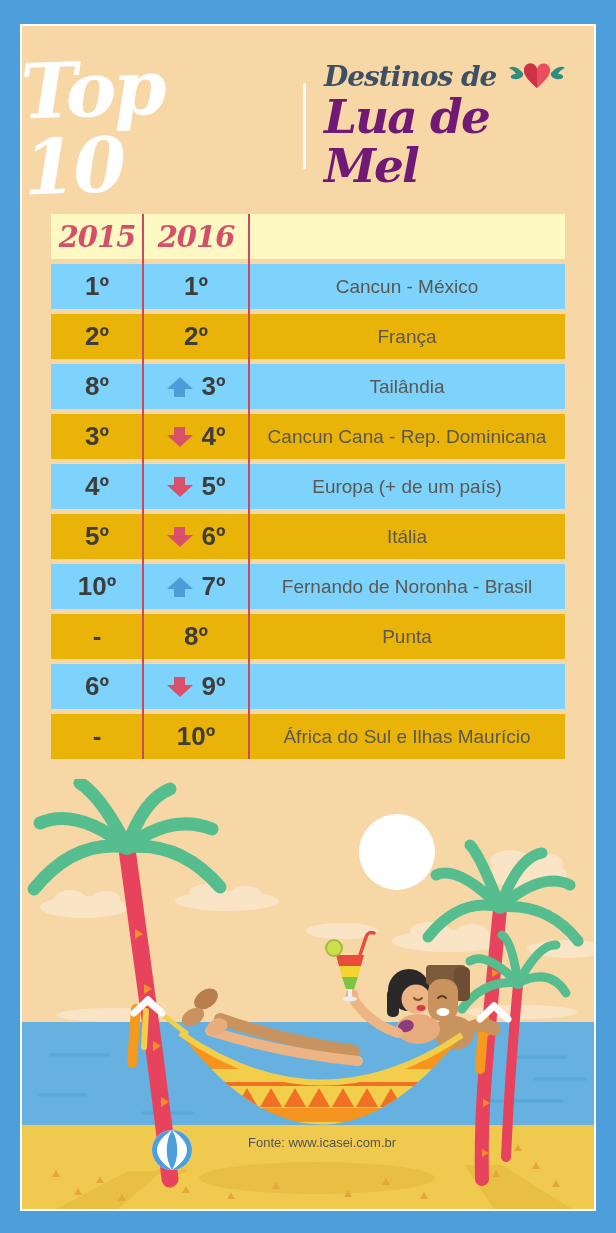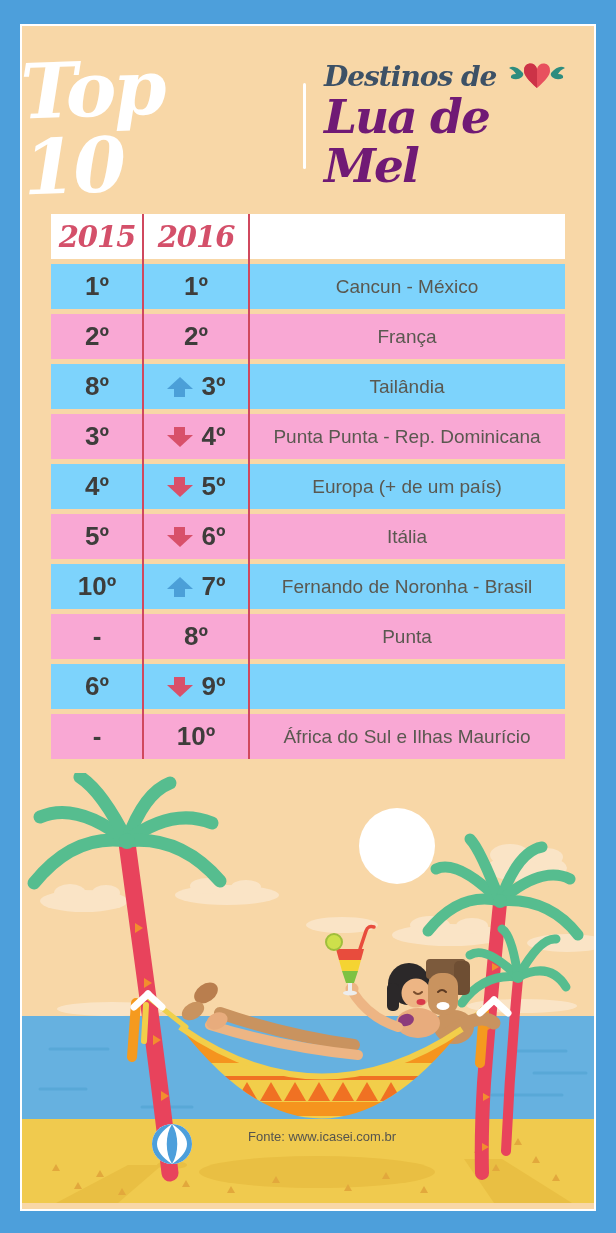--- a/index.html
+++ b/index.html
@@ -32,54 +32,54 @@
     font-size:28px;color:#3D5166;letter-spacing:-1px;
   }
   .sub2{
     font-family:"DejaVu Serif", serif;font-style:italic;font-weight:700;
     font-size:47px;color:#701a75;letter-spacing:-2px;
   }
   
   .rank-table{position:absolute;top:188px;left:0;right:0;}
   .tbl{width:514px;margin:0 auto;position:relative;}
   .thead{
-    height:45px;background:#ffffff;margin-bottom:5px;
+    height:45px;background:#fef9c3;margin-bottom:5px;
     display:grid;grid-template-columns:92px 106px 1fr;align-items:center;
   }
   .th{
     font-family:"DejaVu Serif", serif;font-style:italic;font-weight:700;
     font-size:29px;color:#D4506A;text-align:center;letter-spacing:-1px;
   }
   .row{
     height:45px;margin-bottom:5px;
     display:grid;grid-template-columns:92px 106px 1fr;align-items:center;
   }
   .row.odd{background:#7dd3fc;}
-  .row.even{background:#f9a8d4;}
+  .row.even{background:#eab308;}
   .rank{
     font-weight:800;font-size:26px;color:#3E3D3B;text-align:center;
     letter-spacing:0;
   }
   .c2{display:flex;align-items:center;justify-content:center;}
   .dest{font-size:19px;color:#5A5850;text-align:center;}
   .vline{position:absolute;top:0;bottom:0;width:2px;background:#D0485E;}
   .vline1{left:91px;}
   .vline2{left:197px;}
   
   .trend{display:none;flex-direction:column;align-items:center;width:26px;margin-right:9px;}
   .trend::before{
     content:"";width:0;height:0;
     border-left:13px solid transparent;border-right:13px solid transparent;
     border-bottom:12px solid currentColor;
   }
   .trend::after{content:"";width:11px;height:8px;background:currentColor;}
   .trend[data-trend="up"]{display:inline-flex;color:#4B9FD8;}
   .trend[data-trend="down"]{display:inline-flex;color:#D8506A;transform:scaleY(-1);}
   
-  .scene{position:absolute;left:0;right:0;bottom:6px;height:430px;}
+  .scene{position:absolute;left:0;right:0;bottom:0;height:430px;}
   .scene svg{display:block;width:100%;height:430px;}
 </style>
 </head>
 <body>
 
 <div class="card">
 
   <header class="hero">
     <div class="hero-title">Top 10</div>
     <div class="hero-divider"></div>
@@ -128,21 +128,21 @@
             <span class="rank">3º</span>
           </span>
         <span class="dest">Tailândia</span>
       </div>
       <div class="row even">
         <span class="rank">3º</span>
         <span class="c2">
             <span class="trend" data-trend="down"></span>
             <span class="rank">4º</span>
           </span>
-        <span class="dest">Punta Punta - Rep. Dominicana</span>
+        <span class="dest">Cancun Cana - Rep. Dominicana</span>
       </div>
       <div class="row odd">
         <span class="rank">4º</span>
         <span class="c2">
             <span class="trend" data-trend="down"></span>
             <span class="rank">5º</span>
           </span>
         <span class="dest">Europa (+ de um país)</span>
       </div>
       <div class="row even">

